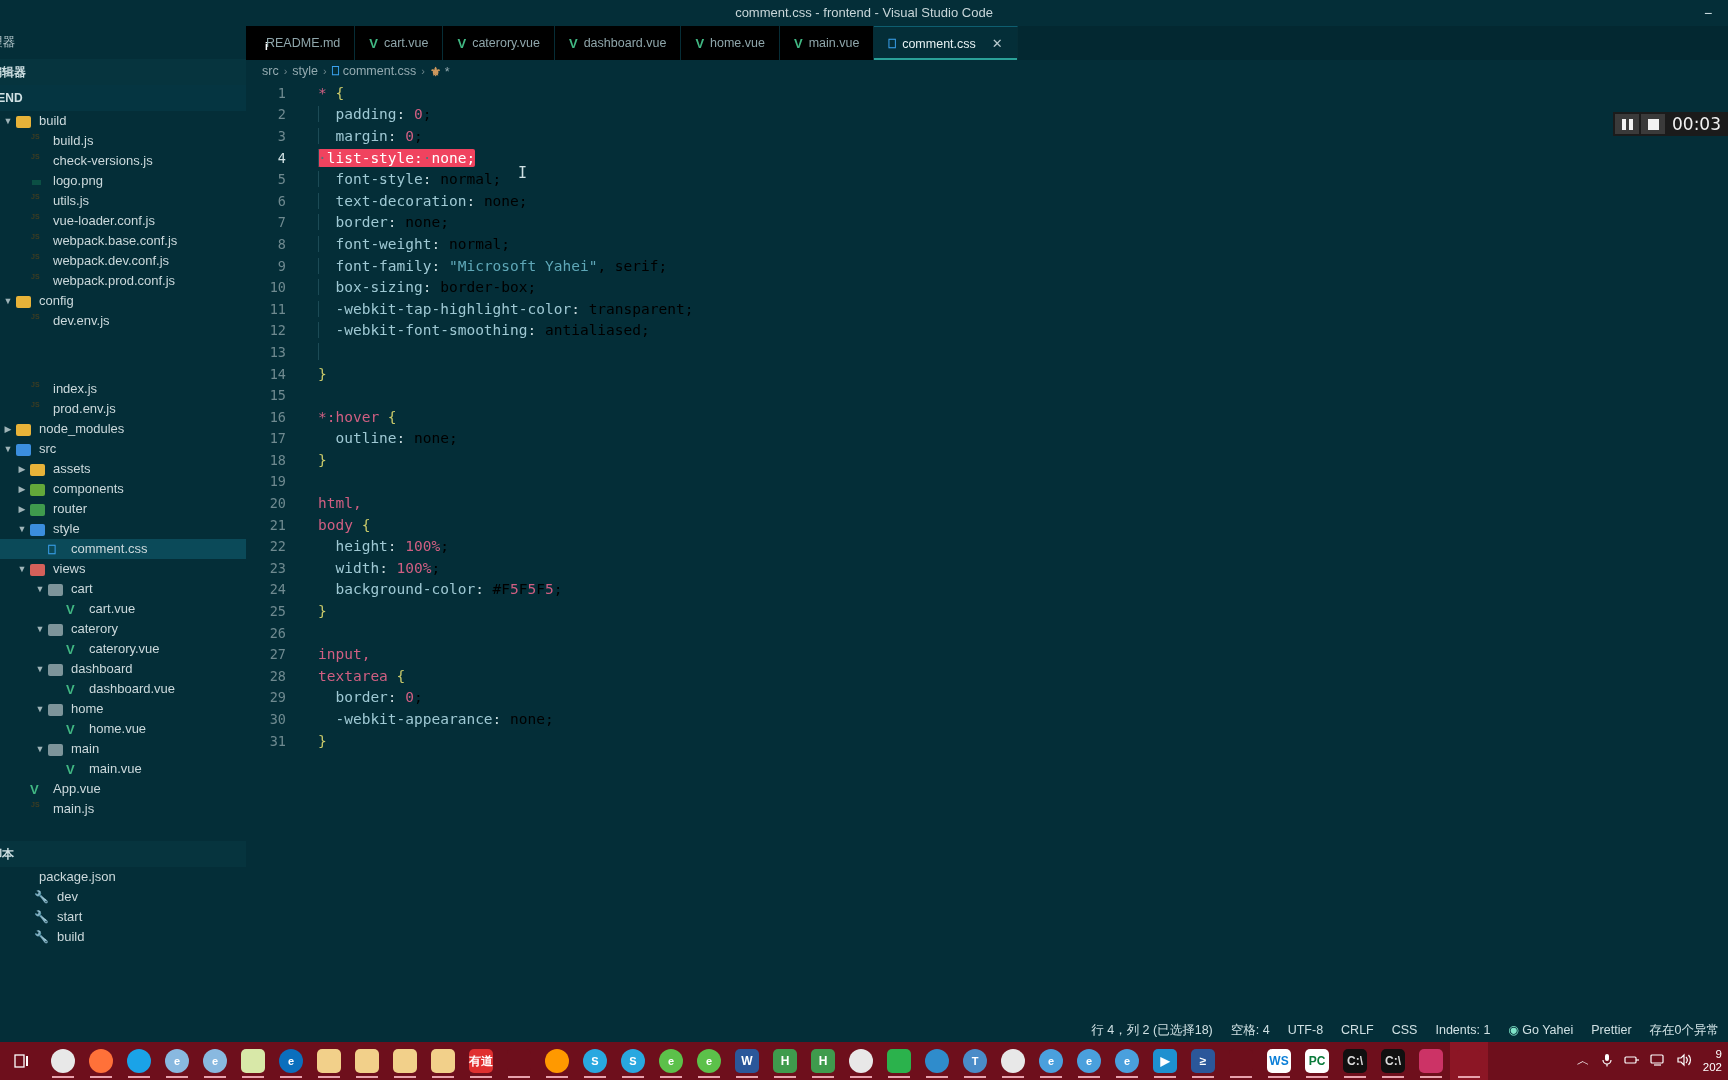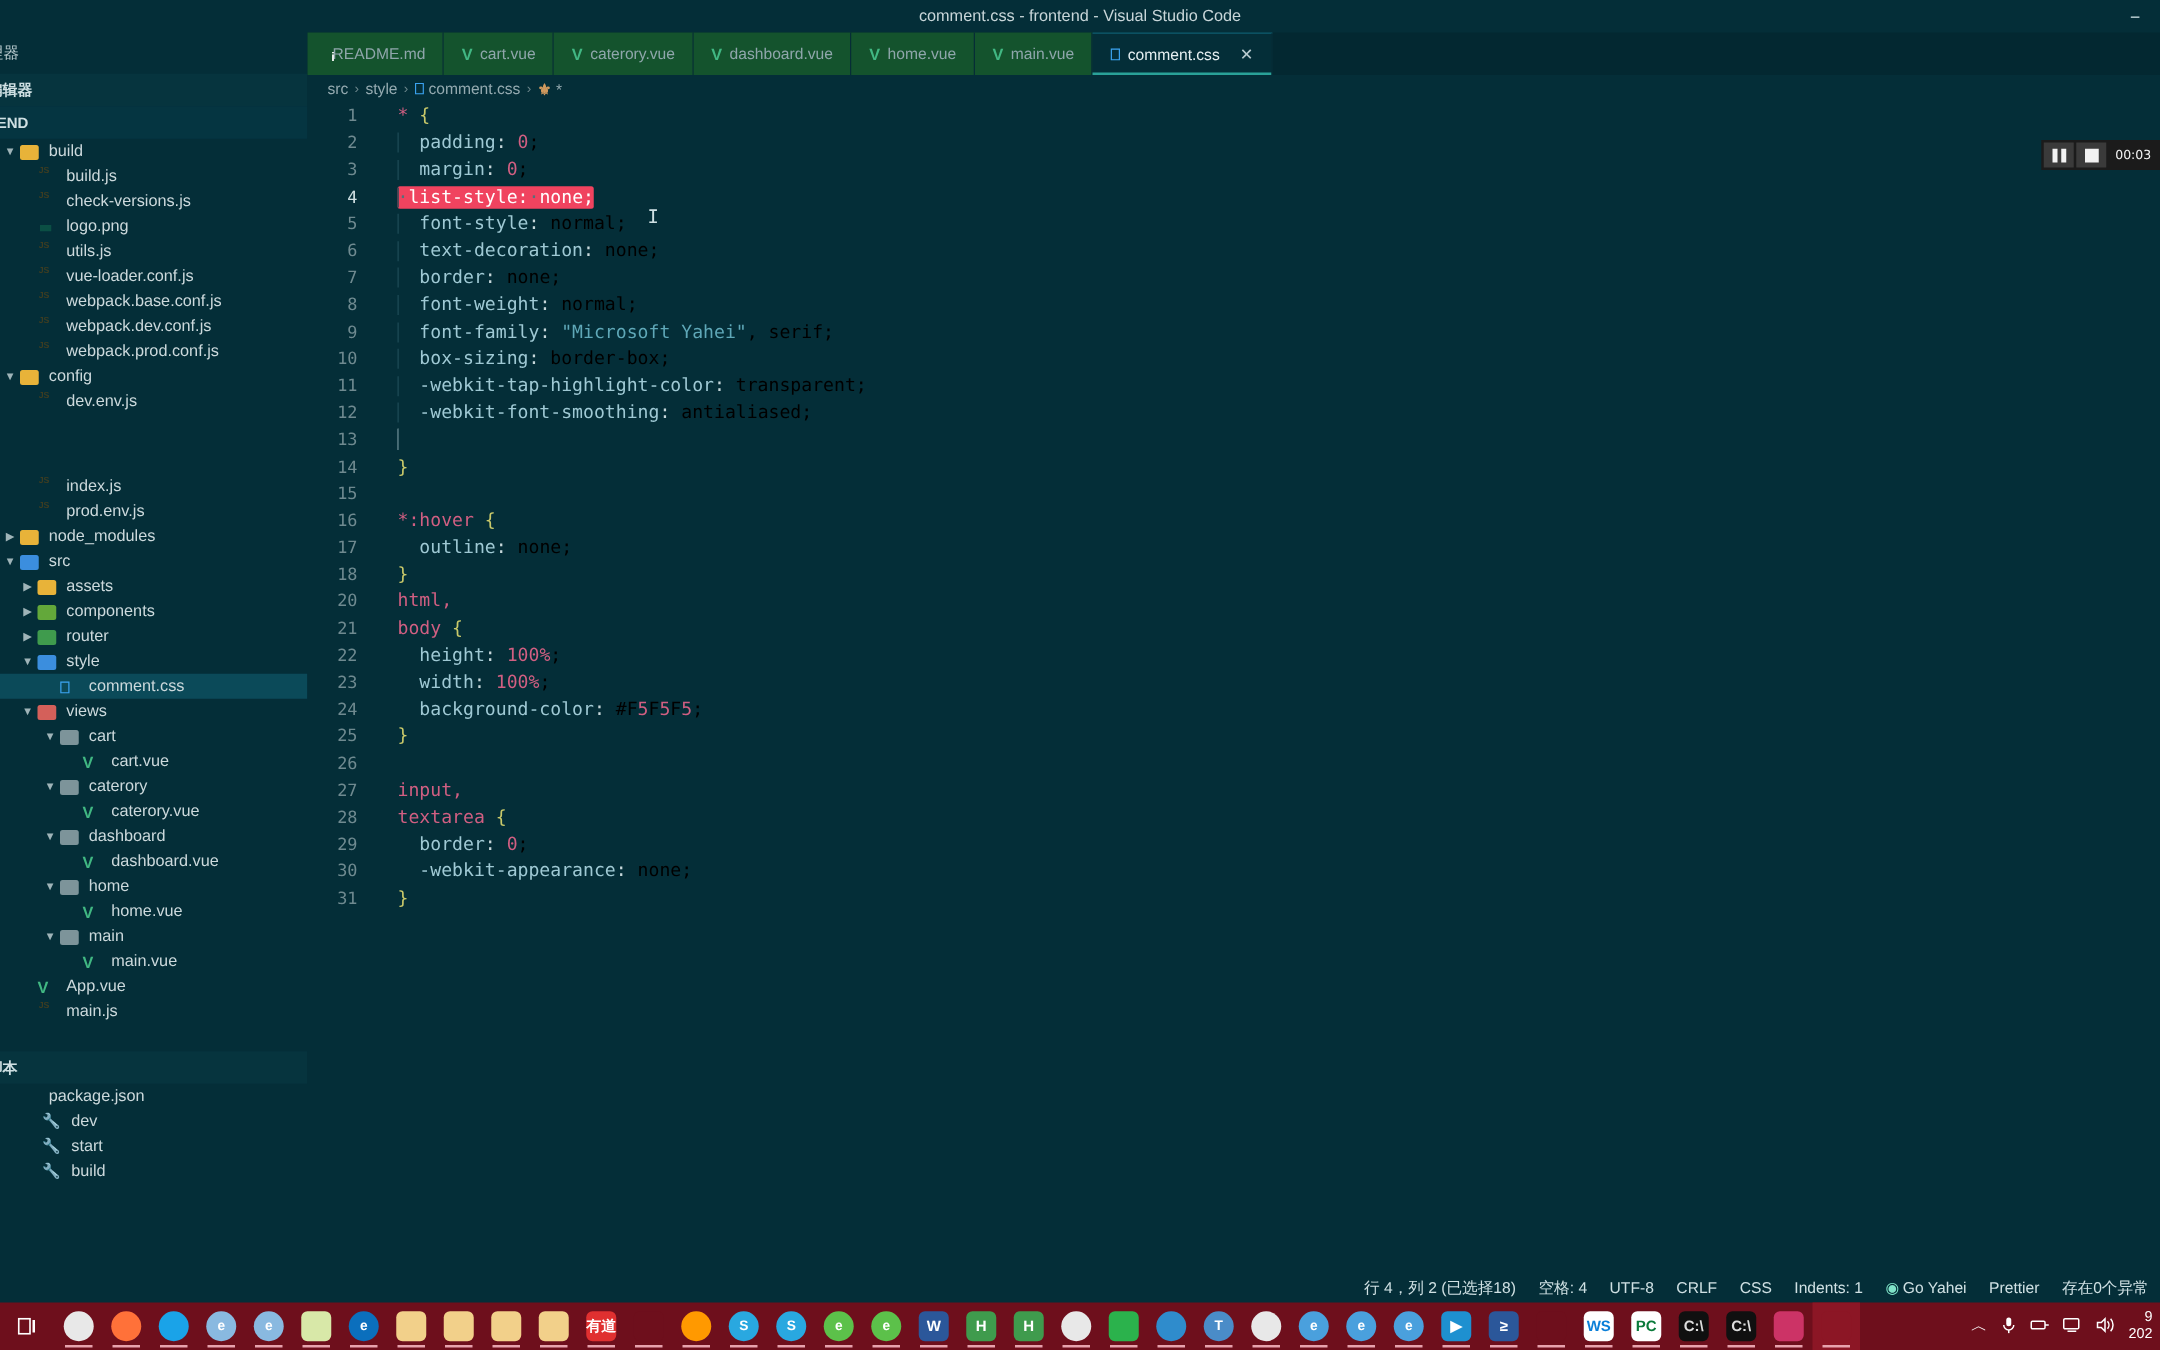--- a/index.html
+++ b/index.html
@@ -80,21 +80,21 @@
   }
   .sb-gap { height: 22px; }
 
   
   .editor { position: absolute; top: 26px; left: 246px; right: 0; bottom: 62px; background: #042e38; }
 
   .tabbar { height: 34px; display: flex; align-items: stretch; background: #032831; }
   .tab {
     display: flex; align-items: center; gap: 6px; padding: 0 14px;
     font-size: 12.5px; color: #8fa6ab; border-right: 1px solid #062d36;
-    background: #14532d; white-space: nowrap; position: relative;
+    background: #000000; white-space: nowrap; position: relative;
   }
   .tab.active {
     background: #042e38; color: #e6f0f2;
     border-top: 1px solid #0e5e70;
   }
   .tab.active::after {
     content: ""; position: absolute; left: 0; right: 0; bottom: 0; height: 2px; background: #2aa198;
   }
   .tab .close { margin-left: 10px; font-size: 13px; color: #b8cace; }
 
@@ -128,21 +128,21 @@
 
   
   .recorder {
     position: absolute; top: 112px; right: 0; height: 24px;
     background: #1b1b1b; display: flex; align-items: center; gap: 2px; padding: 0 2px;
   }
   .rec-btn { width: 24px; height: 20px; background: #3a3a3a; display:flex; align-items:center; justify-content:center; }
   .rec-pause { display:flex; gap:3px; }
   .rec-pause i { width: 4px; height: 11px; background: #f2f2f2; display:block; }
   .rec-stop { width: 11px; height: 11px; background: #f2f2f2; }
-  .rec-time { color: #f2f2f2; font-size: 10px; font-family: "DejaVu Sans", sans-serif; padding: 0 5px; }
+  .rec-time { color: #f2f2f2; font-size: 17px; font-family: "DejaVu Sans", sans-serif; padding: 0 5px; }
 
   
   .statusbar {
     position: absolute; left: 0; right: 0; bottom: 38px; height: 24px;
     background: #042e38; display: flex; align-items: center; justify-content: flex-end;
     font-size: 12.5px; color: #cfe0e3; padding-right: 0px; gap: 0px;
   }
   .st-item { padding: 0 9px; line-height: 24px; white-space: nowrap; }
   .st-item .radio-ico { color: #7fe3c8; margin-right: 3px; }
 
@@ -511,20 +511,24 @@
           <div class="gutter">16</div>
           <div class="codetext"><span class="t-sel">*:hover</span><span class="t-brace"> {</span></div>
         </div>
         <div class="codeline">
           <div class="gutter">17</div>
           <div class="codetext">  <span class="t-prop">outline</span><span class="t-punct">:</span> none;</div>
         </div>
         <div class="codeline">
           <div class="gutter">18</div>
           <div class="codetext"><span class="t-brace">}</span></div>
+        </div>
+        <div class="codeline">
+          <div class="gutter">19</div>
+          <div class="codetext"></div>
         </div>
         <div class="codeline">
           <div class="gutter">20</div>
           <div class="codetext"><span class="t-sel">html,</span></div>
         </div>
         <div class="codeline">
           <div class="gutter">21</div>
           <div class="codetext"><span class="t-sel">body</span><span class="t-brace"> {</span></div>
         </div>
         <div class="codeline">

